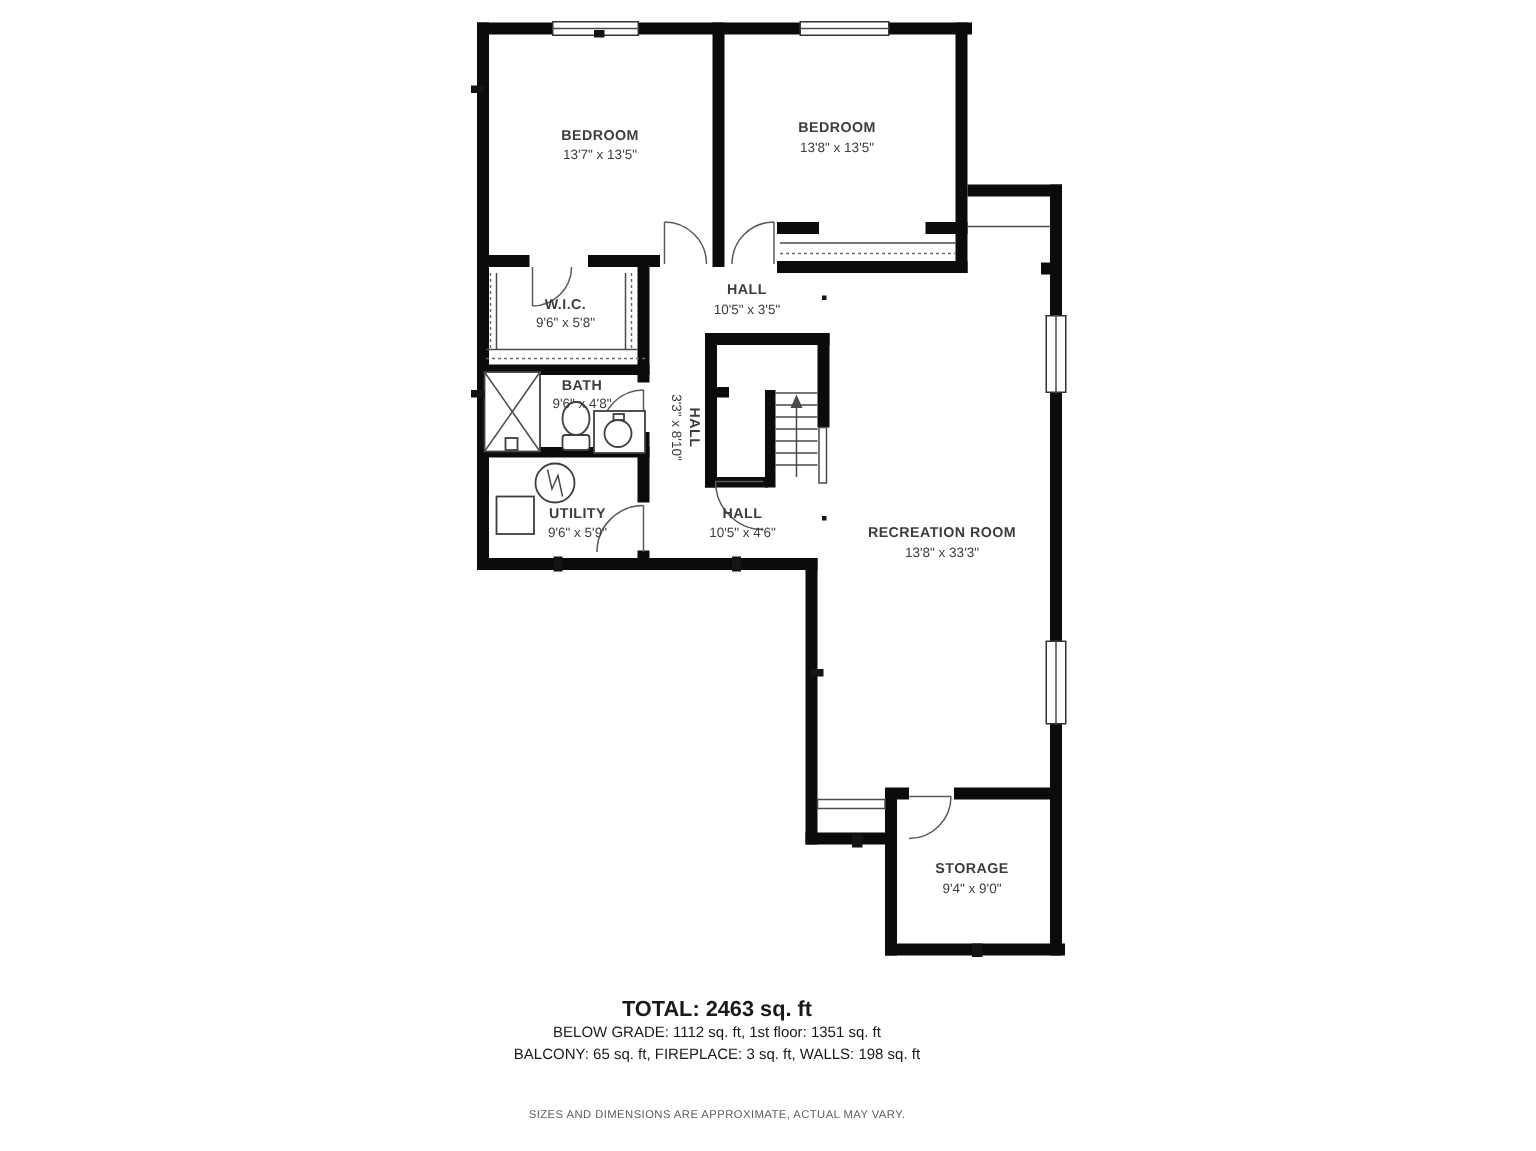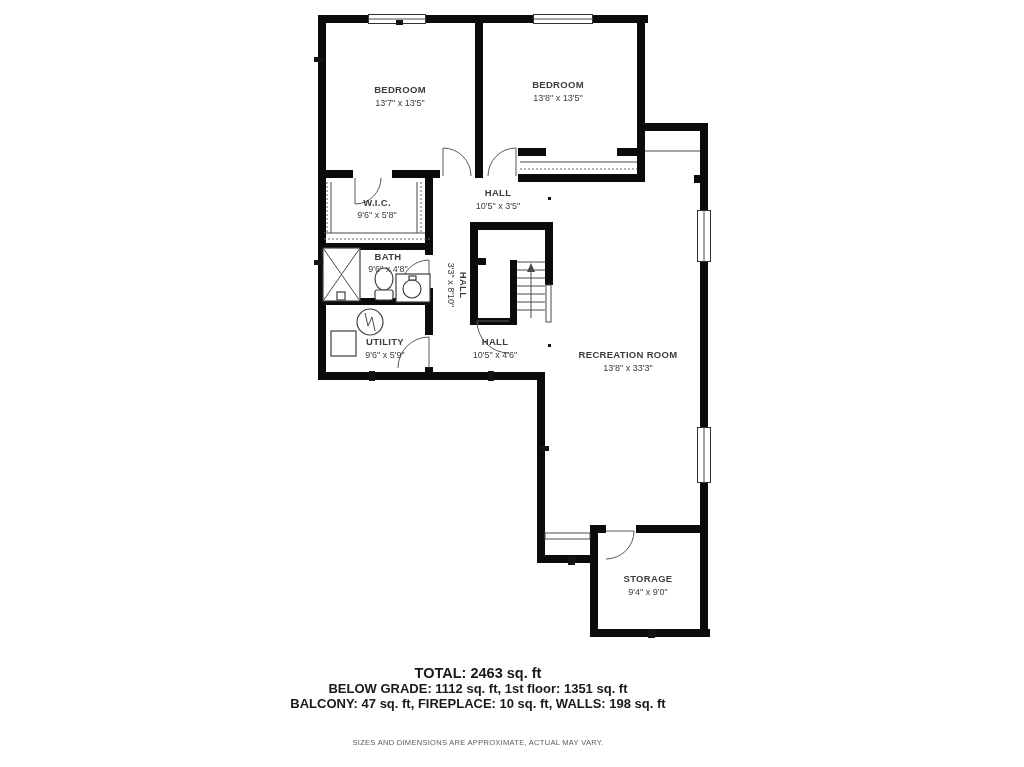--- a/index.html
+++ b/index.html
@@ -24,21 +24,21 @@
   .thin { stroke:#4a4a4a; stroke-width:1; fill:none; }
   .fxt  { stroke:#3f3f3f; stroke-width:1.2; fill:#fff; }
   .arc  { stroke:#5a5a5a; stroke-width:1; fill:none; }
   .win  { fill:#ffffff; stroke:#333; stroke-width:1; }
   .rname { font:bold 9.5px "Liberation Sans", sans-serif; fill:#3c3c3c; text-anchor:middle; letter-spacing:0.3px; }
   .rdim  { font:9px "Liberation Sans", sans-serif; fill:#3c3c3c; text-anchor:middle; }
   .dash { stroke:#6a6a6a; stroke-width:1; stroke-dasharray:2 2; fill:none; }
   
   .summary { position:absolute; left:0; top:666px; width:956px; text-align:center; color:#191919; }
   .sum-total { font-size:14.5px; font-weight:bold; line-height:15px; }
-  .sum-line  { font-size:13px; line-height:15px;font-weight:bold; }
+  .sum-line  { font-size:10px; line-height:15px; }
   .sum-note  { font-size:7.5px; color:#5c5c5c; margin-top:27px; letter-spacing:0.3px; }
 </style>
 </head>
 <body>
 
 <div class="stage">
 
 
   <svg class="plan" width="1024" height="660" viewBox="0 0 1024 660">
 
@@ -236,17 +236,17 @@
       <text class="rdim" x="628" y="371">13'8" x 33'3"</text>
 
       <text class="rname" x="648" y="582">STORAGE</text>
       <text class="rdim" x="648" y="595">9'4" x 9'0"</text>
     </g>
   </svg>
 
   <div class="summary">
     <div class="sum-total">TOTAL: 2463 sq. ft</div>
     <div class="sum-line">BELOW GRADE: 1112 sq. ft, 1st floor: 1351 sq. ft</div>
-    <div class="sum-line">BALCONY: 47 sq. ft, FIREPLACE: 10 sq. ft, WALLS: 198 sq. ft</div>
+    <div class="sum-line">BALCONY: 65 sq. ft, FIREPLACE: 3 sq. ft, WALLS: 198 sq. ft</div>
     <div class="sum-note">SIZES AND DIMENSIONS ARE APPROXIMATE, ACTUAL MAY VARY.</div>
   </div>
 
 </div>
 
 </body></html>

